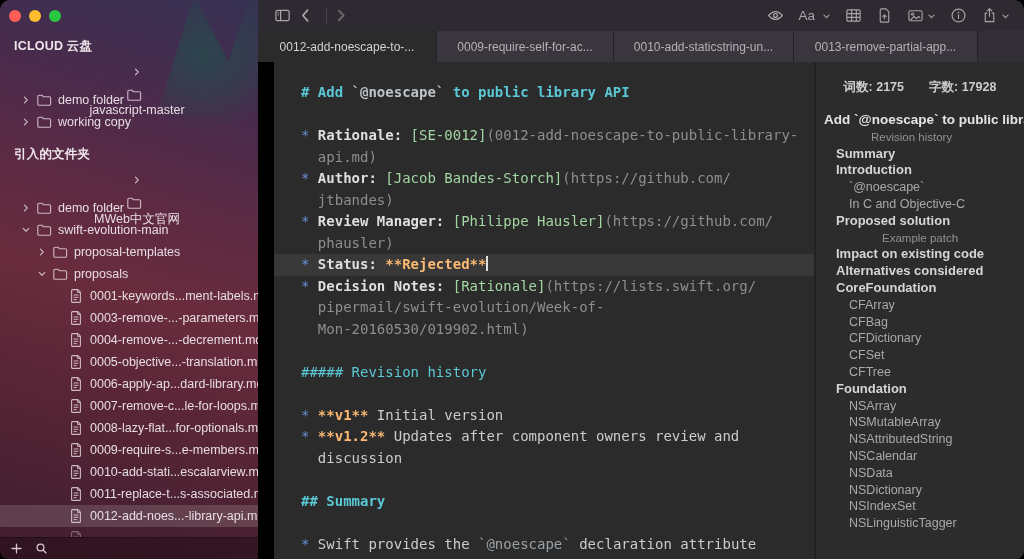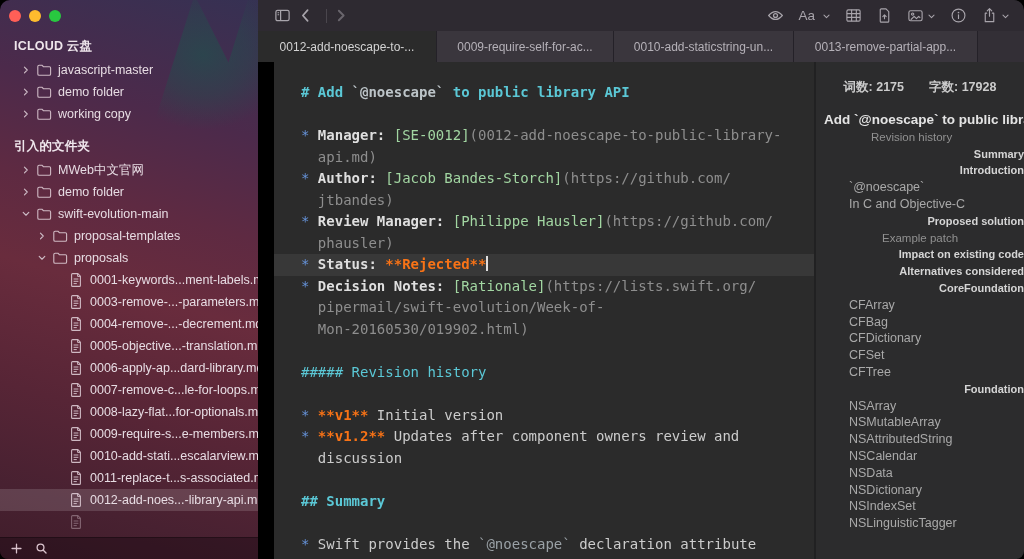--- a/index.html
+++ b/index.html
@@ -13,21 +13,21 @@
     background:linear-gradient(196deg,#363153 0%,#4c2a4b 22%,#5e2a42 38%,#692c3d 52%,#572536 72%,#482131 88%,#401d2a 100%);
     overflow:hidden; }
   .sidebar::before { content:""; position:absolute; right:-30px; top:-20px; width:170px; height:150px;
     background:radial-gradient(closest-side,#274a4d 0%, rgba(39,74,77,.55) 55%, transparent 100%);
     clip-path:polygon(20% 100%,45% 10%,65% 55%,80% 0,100% 100%); opacity:.8; }
   .traffic { position:absolute; top:10px; left:9px; display:flex; gap:8px; z-index:5; }
   .traffic .dot { width:12px; height:12px; border-radius:50%; }
   .tree { position:absolute; top:34px; left:0; right:0; bottom:22px; overflow:hidden; z-index:2; }
   .tree-section-header { height:24px; display:flex; align-items:center; padding-left:14px;
     color:#efe6ec; font-size:12.5px; font-weight:bold; letter-spacing:.2px; }
-  .tree-section-header + .tree-row { margin-top:1px; }
+  .tree-section-header + .tree-row { margin-top:9px;flex-direction:column; }
   .tree-gap { height:9px; }
   .tree-row { position:relative; height:22px; display:flex; align-items:center; color:#e7dce3;
     font-size:12.5px; white-space:nowrap; }
   .tree-row.selected { background:rgba(255,255,255,.14); }
   .tree-row.faded { opacity:.45; }
   .chev { width:20px; display:flex; justify-content:center; color:#cdbcc6; flex:0 0 20px; }
   .chev svg { width:10px; height:10px; }
   .tree-ico { width:16px; height:16px; margin-right:6px; color:#dcc9d2; opacity:.9; flex:0 0 16px; }
   .tree-ico svg { width:16px; height:16px; }
   .side-bottom { position:absolute; left:0; right:0; bottom:0; height:22px; z-index:4;
@@ -65,35 +65,35 @@
     font-family:"DejaVu Sans Mono","Liberation Mono",monospace; font-size:14px; }
   .line { height:21.5px; line-height:21.5px; white-space:pre; padding:0 8px 0 27px; }
   .line.hl { background:#383838; }
   .seg-h  { color:#5bc8d6; font-weight:bold; }
   .seg-h5 { color:#5bc8d6; }
   .seg-hc { color:#bcc4c8; font-weight:bold; }
   .seg-b  { color:#6592d8; }
   .seg-k  { color:#dfdfdf; font-weight:bold; }
   .seg-lk { color:#a2d6a2; }
   .seg-u  { color:#8e8e8e; }
-  .seg-o  { color:#f97316; font-weight:bold; }
+  .seg-o  { color:#fdba74; font-weight:bold; }
   .seg-t  { color:#cccccc; }
   .seg-c  { color:#9aa1a6; }
   .caret { display:inline-block; width:2px; height:15px; background:#dedede; vertical-align:-2px; }
 
   
   .outline { flex:1; background:#2c2c2d; border-left:2px solid #212122; padding-top:17px;
     overflow:hidden; }
   .wordcount { text-align:center; color:#cccccc; font-size:12.5px; font-weight:bold;
     height:16px; line-height:16px; }
   .wc-gap { display:inline-block; width:18px; }
   .outline-list { margin-top:17px; }
   .ol-row { height:16.8px; line-height:16.8px; white-space:nowrap; overflow:hidden; }
   .lv1 { font-weight:bold; color:#e4e4e4; font-size:13.5px; padding-left:8px; }
-  .lv2 { font-weight:bold; color:#d5d5d5; font-size:11px;   padding-left:20px;text-align:right; }
+  .lv2 { font-weight:bold; color:#d5d5d5; font-size:13px;   padding-left:20px; }
   .lv3 { color:#a9a9a9; font-size:12.5px; padding-left:33px; }
   .lv5 { color:#919191; font-size:11.5px; padding-left:55px; }
   .lv6 { color:#919191; font-size:11.5px; padding-left:66px; }
 </style>
 </head>
 <body>
 
 <div class="window">
 
   <aside class="sidebar">
@@ -396,21 +396,21 @@
         <div class="tab active" style="width: 179px; flex: 0 0 179px;">0012-add-noescape-to-...</div>
         <div class="tab" style="width: 177px; flex: 0 0 177px;">0009-require-self-for-ac...</div>
         <div class="tab" style="width: 180px; flex: 0 0 180px;">0010-add-staticstring-un...</div>
         <div class="tab" style="width: 184px; flex: 0 0 184px;">0013-remove-partial-app...</div>
         <div class="tab-filler"></div>
       </div>
     <div class="content">
       <div class="editor">
           <div class="line"><span class="seg-h"># Add </span><span class="seg-hc">`@noescape`</span><span class="seg-h"> to public library API</span></div>
           <div class="line"></div>
-          <div class="line"><span class="seg-b">* </span><span class="seg-k">Manager: </span><span class="seg-lk">[SE-0012]</span><span class="seg-u">(0012-add-noescape-to-public-library-</span></div>
+          <div class="line"><span class="seg-b">* </span><span class="seg-k">Rationale: </span><span class="seg-lk">[SE-0012]</span><span class="seg-u">(0012-add-noescape-to-public-library-</span></div>
           <div class="line"><span class="seg-u">  api.md)</span></div>
           <div class="line"><span class="seg-b">* </span><span class="seg-k">Author: </span><span class="seg-lk">[Jacob Bandes-Storch]</span><span class="seg-u">(https://github.com/</span></div>
           <div class="line"><span class="seg-u">  jtbandes)</span></div>
           <div class="line"><span class="seg-b">* </span><span class="seg-k">Review Manager: </span><span class="seg-lk">[Philippe Hausler]</span><span class="seg-u">(https://github.com/</span></div>
           <div class="line"><span class="seg-u">  phausler)</span></div>
           <div class="line hl"><span class="seg-b">* </span><span class="seg-k">Status: </span><span class="seg-o">**Rejected**</span><span class="caret"></span></div>
           <div class="line"><span class="seg-b">* </span><span class="seg-k">Decision Notes: </span><span class="seg-lk">[Rationale]</span><span class="seg-u">(https://lists.swift.org/</span></div>
           <div class="line"><span class="seg-u">  pipermail/swift-evolution/Week-of-</span></div>
           <div class="line"><span class="seg-u">  Mon-20160530/019902.html)</span></div>
           <div class="line"></div>

